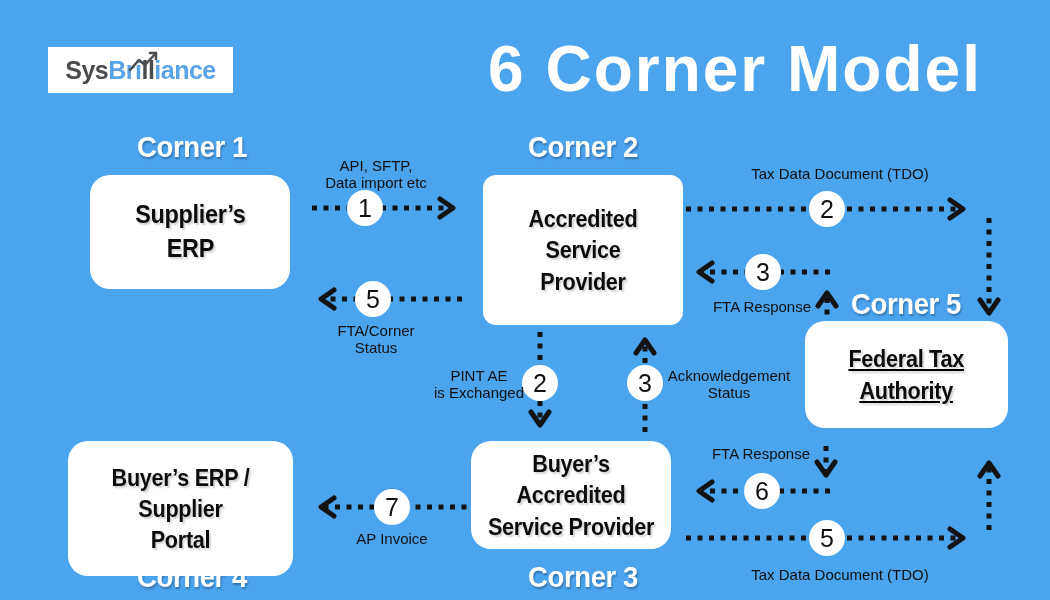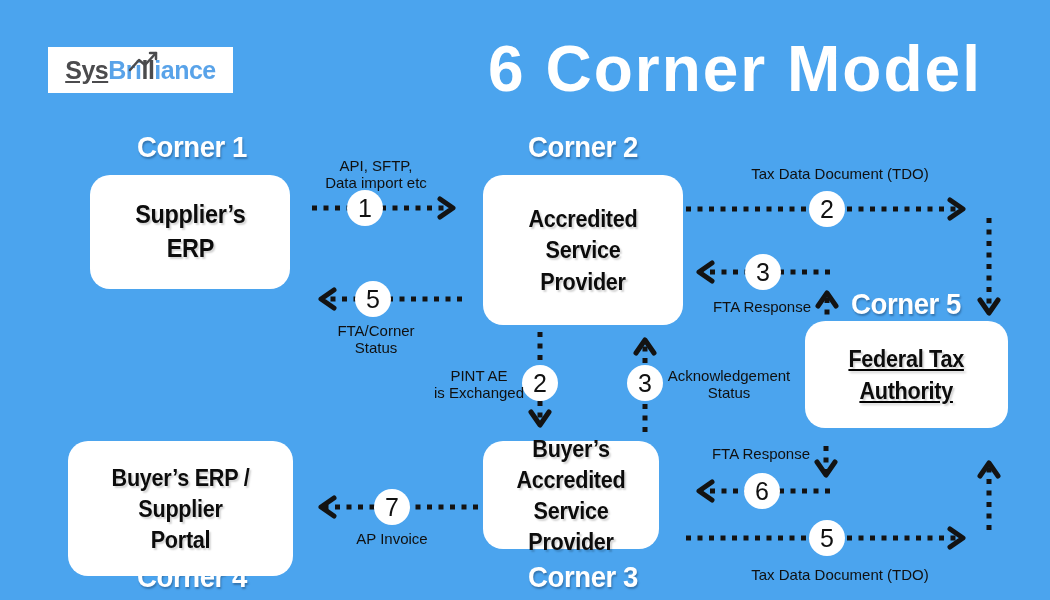--- a/index.html
+++ b/index.html
@@ -12,21 +12,21 @@
   body{
     position:relative;overflow:hidden;background:var(--background);
     font-family:"Liberation Sans",sans-serif;
   }
   
   .logo-box{
     position:absolute;left:48px;top:47px;width:185px;height:46px;
     background:var(--box-fill);display:flex;align-items:center;justify-content:center;
   }
   .logo-text{font-size:25px;font-weight:bold;letter-spacing:-0.5px;position:relative;}
-  .logo-text .sys{color:var(--logo-sys);text-decoration:underline;}
+  .logo-text .sys{color:var(--logo-sys);}
   .logo-text .bri,.logo-text .iance{color:var(--logo-brilliance);}
   .logo-text .ll{color:var(--logo-sys);position:relative;}
   .logo-chart{position:absolute;left:63px;top:-6px;pointer-events:none;}
   
   .main-title{
     position:absolute;left:425px;top:30px;width:620px;height:78px;
     display:flex;align-items:center;justify-content:center;
     font-size:64px;font-weight:800;color:#fff;letter-spacing:2px;
     white-space:nowrap;
   }
@@ -47,27 +47,27 @@
     position:absolute;background:var(--box-fill);border-radius:20px;
     display:flex;align-items:center;justify-content:center;z-index:2;
   }
   .node-label{
     font-weight:bold;color:#0c0c0c;text-align:center;white-space:pre-line;
     transform:scaleX(0.9);letter-spacing:-0.3px;line-height:1.3;
     text-shadow:2px 2px 2px rgba(0,0,0,0.18);
   }
   .node-supplier-erp{left:90px;top:175px;width:200px;height:114px;}
   .node-supplier-erp .node-label{font-size:26px;}
-  .node-accredited-sp{left:483px;top:175px;width:200px;height:150px;}
+  .node-accredited-sp{left:483px;top:175px;width:200px;height:150px;border-radius:13px;}
   .node-accredited-sp .node-label{font-size:24px;}
   .node-federal-tax{left:805px;top:321px;width:203px;height:107px;text-decoration:underline;}
   .node-federal-tax .node-label{font-size:24px;}
   .node-buyer-erp{left:68px;top:441px;width:225px;height:135px;}
   .node-buyer-erp .node-label{font-size:24px;}
-  .node-buyer-asp{left:483px;top:441px;width:176px;height:108px;justify-content:flex-end;}
+  .node-buyer-asp{left:471px;top:441px;width:200px;height:108px;justify-content:flex-end;}
   .node-buyer-asp .node-label{font-size:24px;}
   
   .arrow-layer{position:absolute;left:0;top:0;z-index:1;}
   .arrow-layer path{stroke:var(--line-color);stroke-width:5;fill:none;stroke-dasharray:5 6.5;}
   
   .badge{
     position:absolute;width:36px;height:36px;border-radius:50%;
     background:#fff;color:#111;display:flex;align-items:center;justify-content:center;
     font-size:25px;z-index:3;
   }

